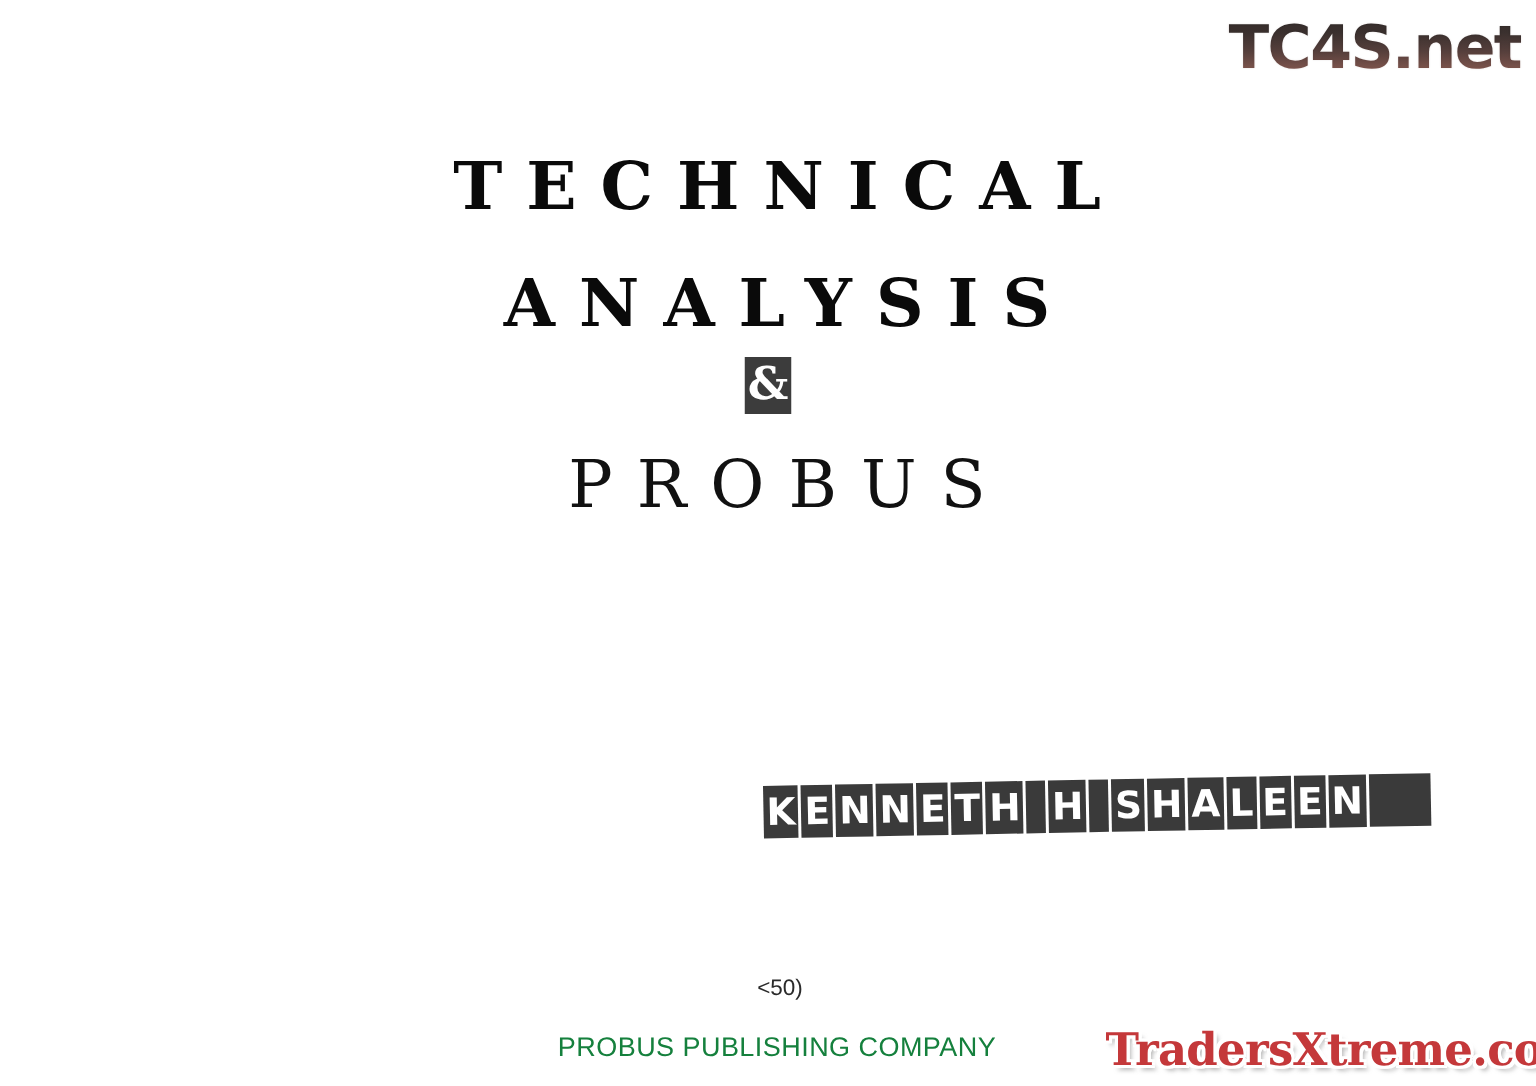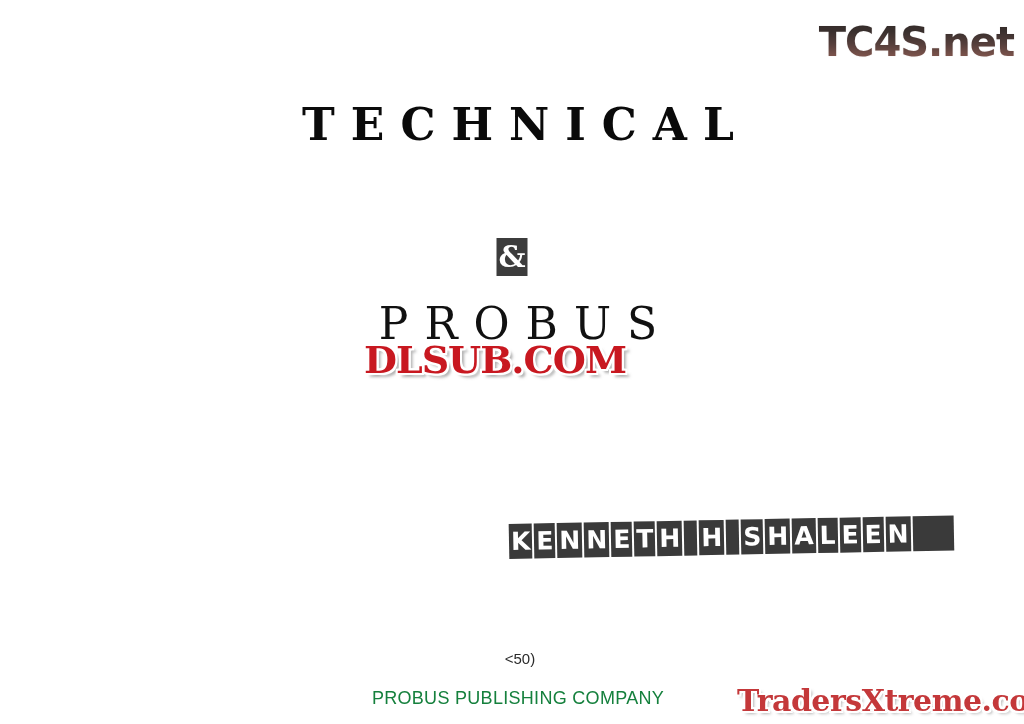--- a/index.html
+++ b/index.html
@@ -16,21 +16,21 @@
     position: relative;
     width: 1024px;
     height: 724px;
     background: #ffffff;
     overflow: hidden;
   }
 
   
   .tc4s-logo {
     position: absolute;
-    top: 18px;
+    top: 8px;
     right: 10px;
     font-family: "DejaVu Sans", sans-serif;
     font-weight: bold;
     font-size: 40px;
     letter-spacing: -1px;
     line-height: 48px;
     background: linear-gradient(180deg,
         #1d1b1b 0%,
         #262222 28%,
         #4b3634 55%,
@@ -203,26 +203,26 @@
 </style>
 </head>
 <body>
 
 <div id="page">
 
   <div class="tc4s-logo">TC4S.net</div>
 
   <div id="line-technical" class="cover-title title-bold">TECHNICAL</div>
 
+  <div id="line-analysis" class="cover-title title-bold">ANALYSIS</div>
 
   <div class="amp-tile">&amp;</div>
 
   <div id="line-options" class="cover-title title-thin">PROBUS</div>
 
-  <div class="dlsub-watermark">DLSUB.COM</div>
 
 
   <div class="author-strip" id="author-strip">
       <div class="author-tile">K</div>
       <div class="author-tile">E</div>
       <div class="author-tile">N</div>
       <div class="author-tile">N</div>
       <div class="author-tile">E</div>
       <div class="author-tile">T</div>
       <div class="author-tile">H</div>

